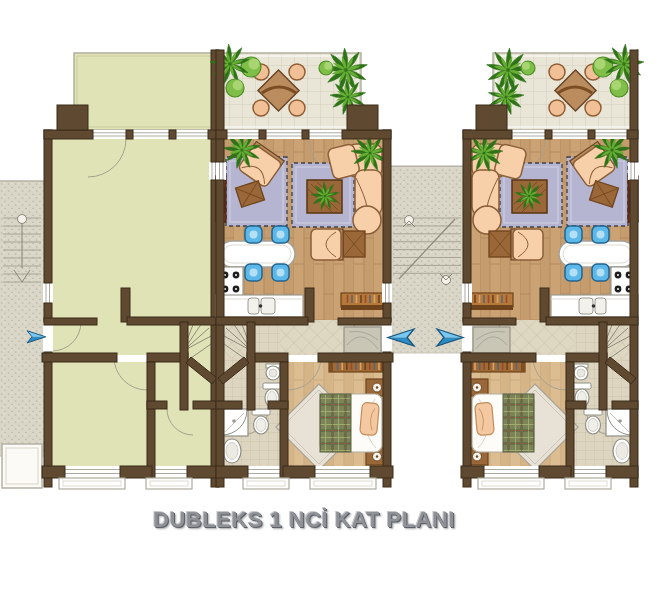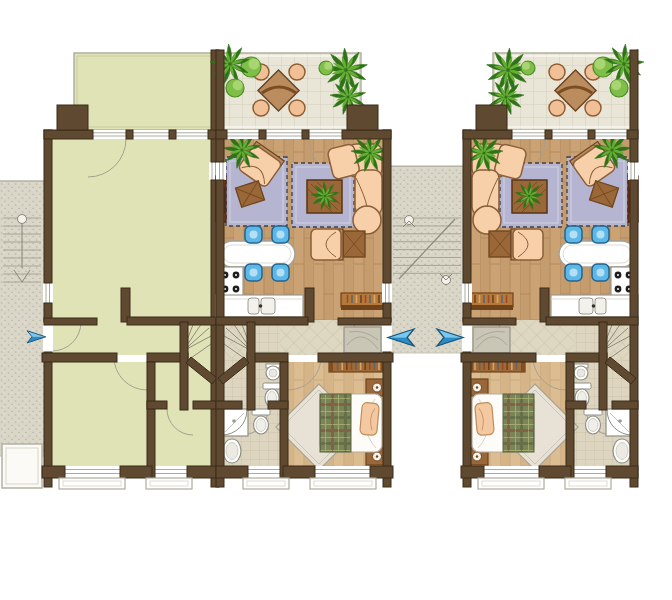--- a/index.html
+++ b/index.html
@@ -979,13 +979,14 @@
           <polygon points="0,18 26,9.5 7,9.5" fill="#2e8cc4"></polygon>
           <polygon points="0,1 26,9.5 0,18 7,9.5" fill="none" stroke="#15577f" stroke-width="1.3"></polygon>
         </g>
         <g transform="translate(437,328) scale(1,1)">
           <polygon points="0,1 26,9.5 7,9.5" fill="#7ac7f0"></polygon>
           <polygon points="0,18 26,9.5 7,9.5" fill="#2e8cc4"></polygon>
           <polygon points="0,1 26,9.5 0,18 7,9.5" fill="none" stroke="#15577f" stroke-width="1.3"></polygon>
         </g>
       </g>
     </svg>
+  <div class="plan-title" style="color: rgb(142, 145, 150); text-shadow: rgb(94, 97, 103) 1px 1px 0px, rgba(90, 93, 100, 0.55) 2px 2px 2px, rgb(198, 200, 204) -1px -1px 0px;">DUBLEKS 1 NCİ  KAT PLANI</div>
 </div>
 
 </body></html>

